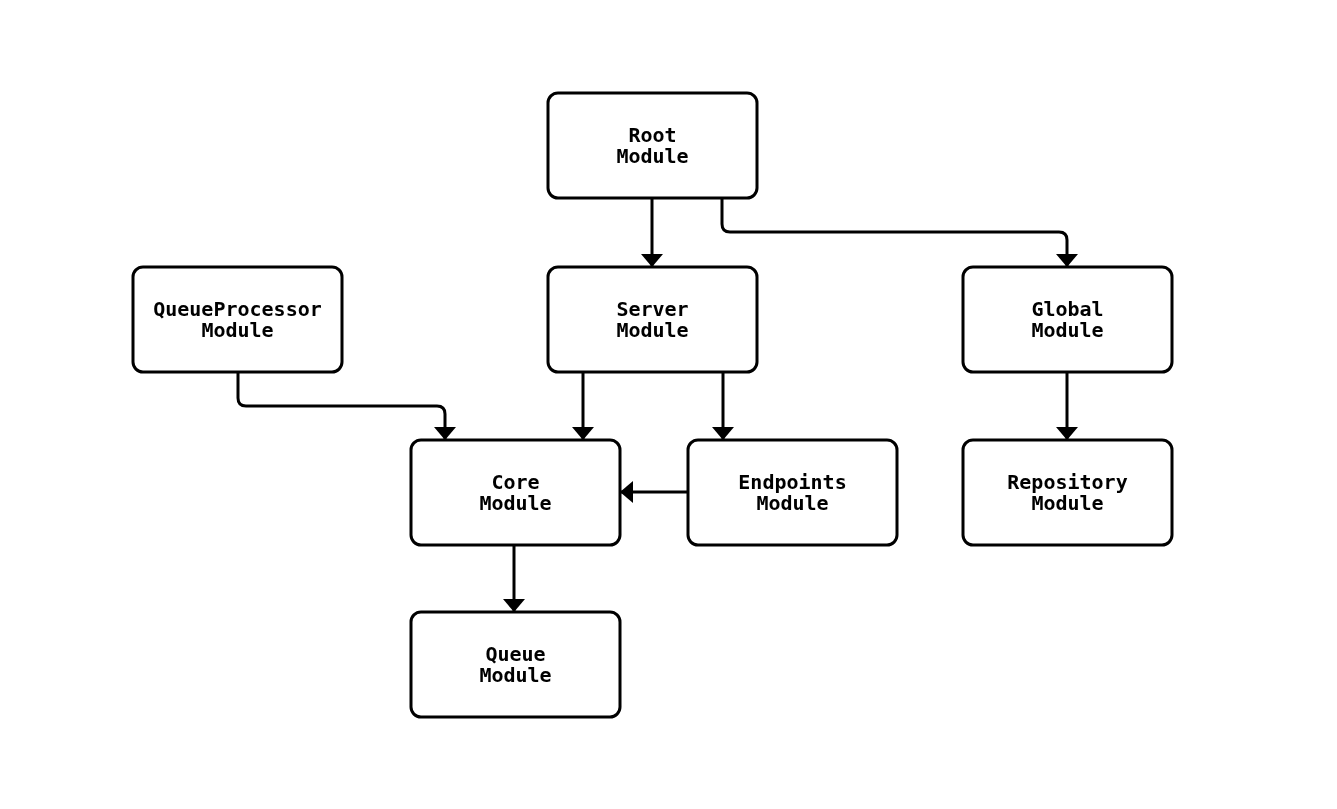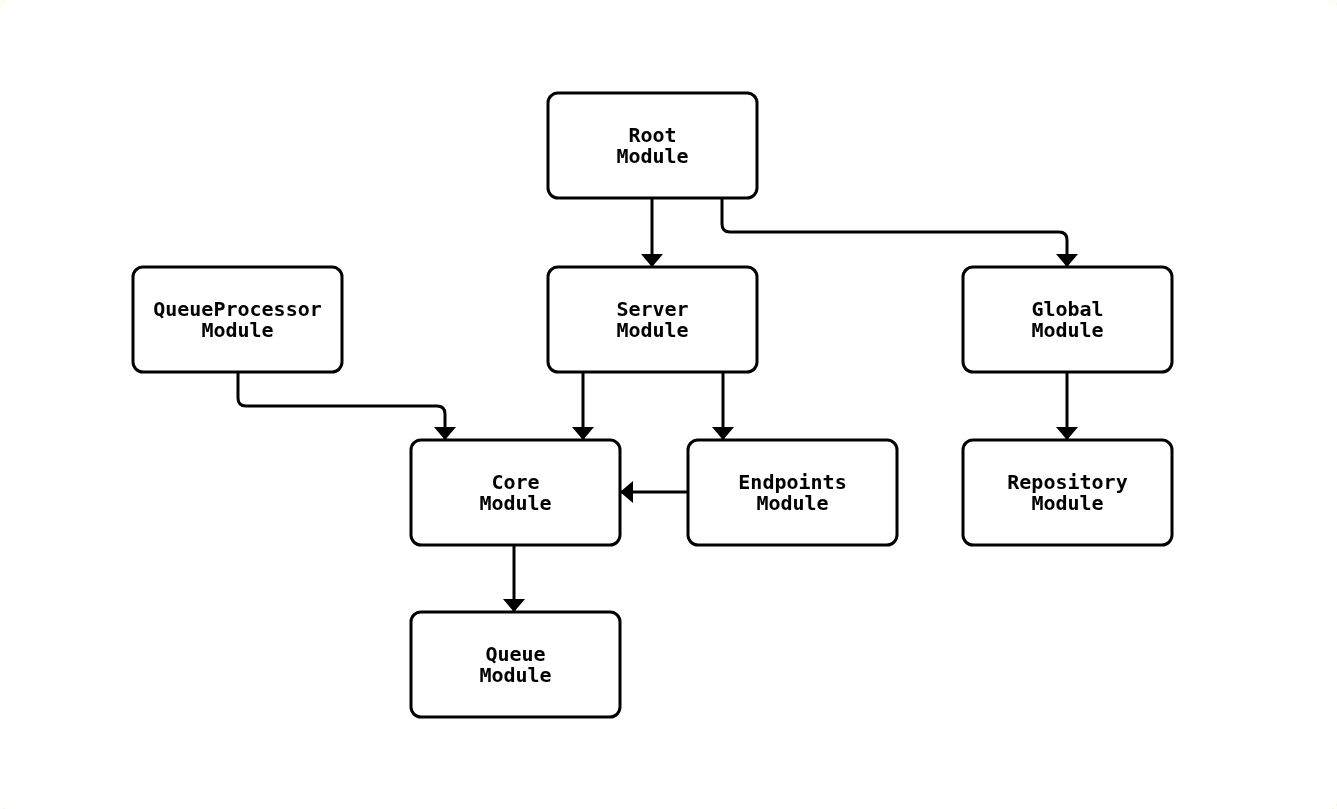--- a/index.html
+++ b/index.html
@@ -8,21 +8,20 @@
     padding: 0;
     background: #ffffff;
   }
   .stage {
     position: relative;
     width: 1337px;
     height: 809px;
     background: #fde047;
     overflow: hidden;
     font-family: "DejaVu Sans Mono", "Liberation Mono", monospace;
-    border-radius: 6px;
   }
   .stage svg {
     display: block;
     width: 100%;
     height: 100%;
   }
   .node-label {
     font-family: "DejaVu Sans Mono", "Liberation Mono", monospace;
     font-weight: bold;
   }

